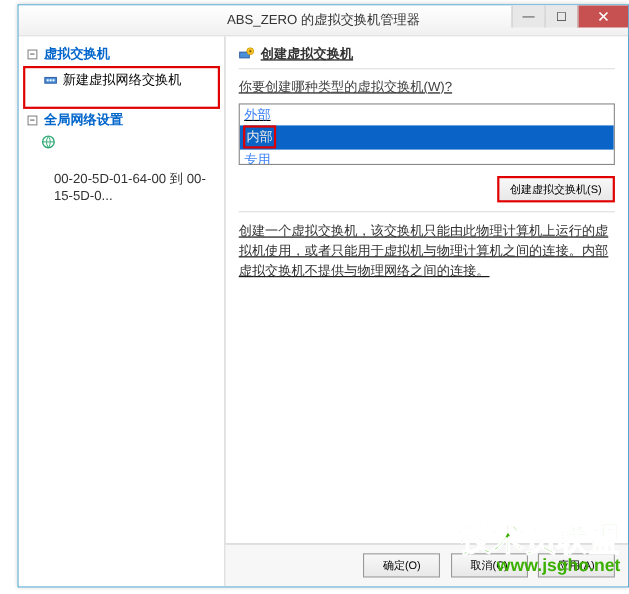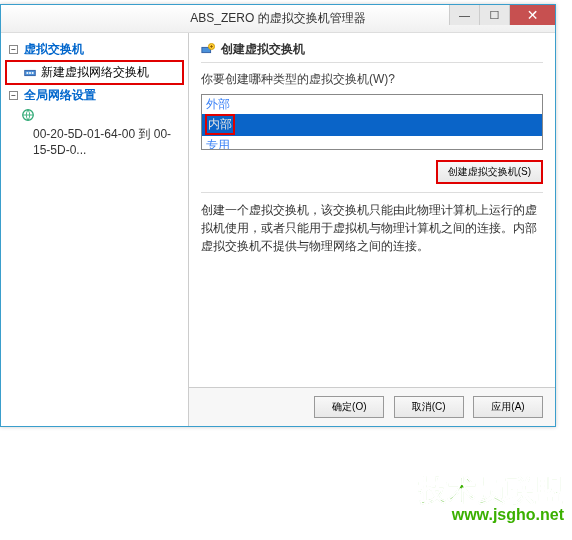--- a/index.html
+++ b/index.html
@@ -1,38 +1,38 @@
 <!DOCTYPE html>
 <html><head>
 <meta charset="utf-8">
 <style>
 * { box-sizing: border-box; margin: 0; padding: 0; font-family: "Microsoft YaHei", "SimSun", sans-serif; font-size: 12px; }
 body { background: #fff; width: 572px; height: 540px; position: relative; overflow: hidden; }
 
-.window { position: absolute; left: 0; top: 4px; width: 556px; height: 423px; border: 1px solid #3a9ecc; background: #fff; box-shadow: 0 0 4px rgba(0,0,0,0.2); }
+.window { position: absolute; left: 16px; top: 4px; width: 556px; height: 530px; border: 1px solid #3a9ecc; background: #fff; box-shadow: 0 0 4px rgba(0,0,0,0.2); }
 
 .titlebar { height: 28px; background: linear-gradient(#fff, #f0f0f0); display: flex; align-items: center; justify-content: center; position: relative; border-bottom: 1px solid #ddd; }
 .titlebar .title { color: #333; font-size: 12px; }
 .win-controls { position: absolute; right: 0; top: 0; display: flex; }
 .win-btn { width: 30px; height: 20px; display: flex; align-items: center; justify-content: center; font-size: 11px; color: #333; border-left: 1px solid #ccc; cursor: pointer; }
 .win-btn.min { background: #e8e8e8; }
 .win-btn.max { background: #e8e8e8; }
 .win-btn.close { background: #c75050; color: #fff; width: 46px; font-size: 14px; }
 
 .content { display: flex; height: calc(100% - 28px); }
 
 .left-pane { width: 188px; border-right: 1px solid #ccc; padding: 6px 4px; background: #fff; }
 .tree-header { color: #0066cc; font-weight: bold; padding: 2px 4px; display: flex; align-items: center; gap: 4px; }
-.tree-item { padding: 2px 4px 2px 16px; display: flex; align-items: center; gap: 4px; }
+.tree-item { padding: 2px 4px 16px 16px; display: flex; align-items: center; gap: 4px; }
 .tree-subitem { padding: 2px 4px 2px 28px; color: #333; }
 .red-box { border: 2px solid #e00000; }
 .icon-sm { width: 14px; height: 14px; display: inline-block; }
 .minus-box { width: 9px; height: 9px; border: 1px solid #888; display: inline-flex; align-items: center; justify-content: center; font-size: 8px; line-height: 1; color: #555; margin-right: 2px; }
 
-.right-pane { flex: 1; padding: 8px 12px; position: relative; }
+.right-pane { flex: 1; padding: 8px 12px; position: relative; text-decoration: underline; }
 .right-header { display: flex; align-items: center; gap: 6px; font-weight: bold; padding-bottom: 4px; border-bottom: 1px solid #ddd; margin-bottom: 8px; color: #333; }
 .prompt { margin-bottom: 6px; color: #404040; }
 
 .listbox { border: 1px solid #888; height: 56px; background: #fff; overflow: hidden; }
 .listbox-item { padding: 1px 4px; color: #3b82f6; }
 .listbox-item.selected { background: #0a64c8; color: #e5e5e5; }
 .red-box-sm { border: 2px solid #e00000; display: inline-block; padding: 0 1px; margin: -1px 0 0 -1px; }
 
 .create-btn-row { text-align: right; margin: 10px 0 8px; }
 .btn { border: 1px solid #999; background: linear-gradient(#f8f8f8,#e8e8e8); padding: 3px 10px; cursor: pointer; font-size: 10px; }

